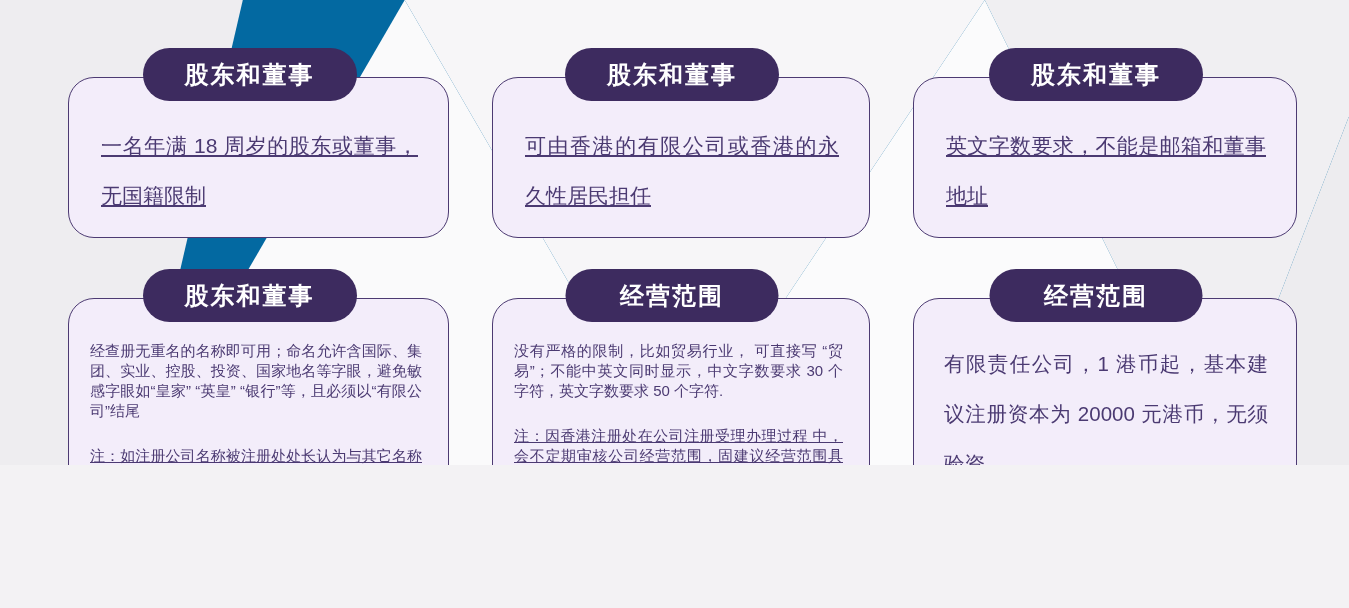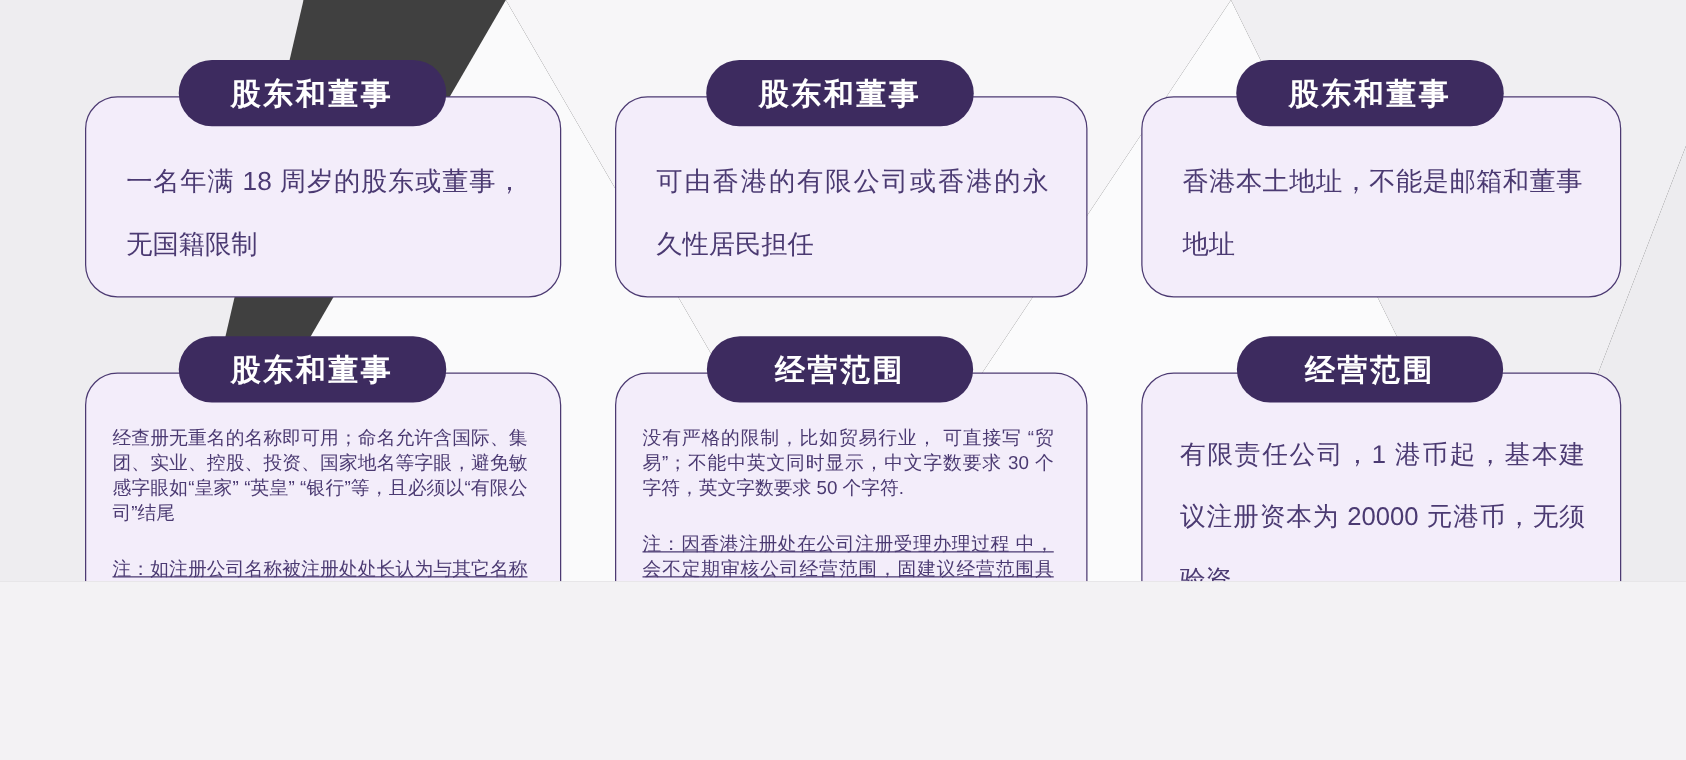--- a/index.html
+++ b/index.html
@@ -5,21 +5,21 @@
   * { box-sizing: border-box; }
   html, body { margin: 0; padding: 0; }
   body {
     font-family: "Liberation Sans", "DejaVu Sans", sans-serif;
     background: #f3f2f4;
   }
   .stage {
     position: relative;
     width: 1349px;
     height: 465px;
-    background: #404040;
+    background: #0369a1;
     overflow: hidden;
   }
   
   .facet { position: absolute; inset: 0; pointer-events: none; }
   .f1 { background: #fafafb; clip-path: polygon(30% 0, 10% 100%, 50% 100%); }
   .f2 { background: #f7f6f8; clip-path: polygon(30% 0, 50% 100%, 73% 0); }
   .f3 { background: #fbfbfc; clip-path: polygon(73% 0, 50% 100%, 90% 100%); }
   .f4 { background: #eeedf0; clip-path: polygon(0 0, 0 100%, 10% 100%, 18% 0); }
   .f5 { background: #edecef; clip-path: polygon(90% 100%, 100% 25%, 100% 100%); }
   .f6 { background: #f0eff2; clip-path: polygon(73% 0, 90% 100%, 100% 25%, 100% 0); }
@@ -58,20 +58,21 @@
   }
 
   .body { color: #4B3A72; }
   .body p { margin: 0; }
 
   .body-lg {
     padding: 43px 30px 0 32px;
     font-size: 21px;
     line-height: 50px;
     text-align: justify;
+    text-decoration: underline;
   }
   .body-md {
     padding: 40px 28px 0 30px;
     font-size: 20.5px;
     line-height: 50px;
     text-align: justify;
   }
   .body-sm {
     padding: 42px 26px 0 21px;
     font-size: 15px;
@@ -108,21 +109,21 @@
     <div class="body body-lg">
       <p>可由香港的有限公司或香港的永久性居民担任</p>
     </div>
   </section>
 
   <section class="card card-3">
     <div class="pill">
       <span>股东和董事</span>
     </div>
     <div class="body body-lg">
-      <p>香港本土地址，不能是邮箱和董事地址</p>
+      <p>英文字数要求，不能是邮箱和董事地址</p>
     </div>
   </section>
 
   <section class="card card-4">
     <div class="pill">
       <span>股东和董事</span>
     </div>
     <div class="body body-sm">
       <p>经查册无重名的名称即可用；命名允许含国际、集团、实业、控股、投资、国家地名等字眼，避免敏感字眼如“皇家” “英皇” “银行”等，且必须以“有限公司”结尾</p>
       <p>注：如注册公司名称被注册处处长认为与其它名称&lt;过分相似&gt;，根据香港公司条例(第 32 章 第 22-2 条)则可能被要求更改名称</p>

